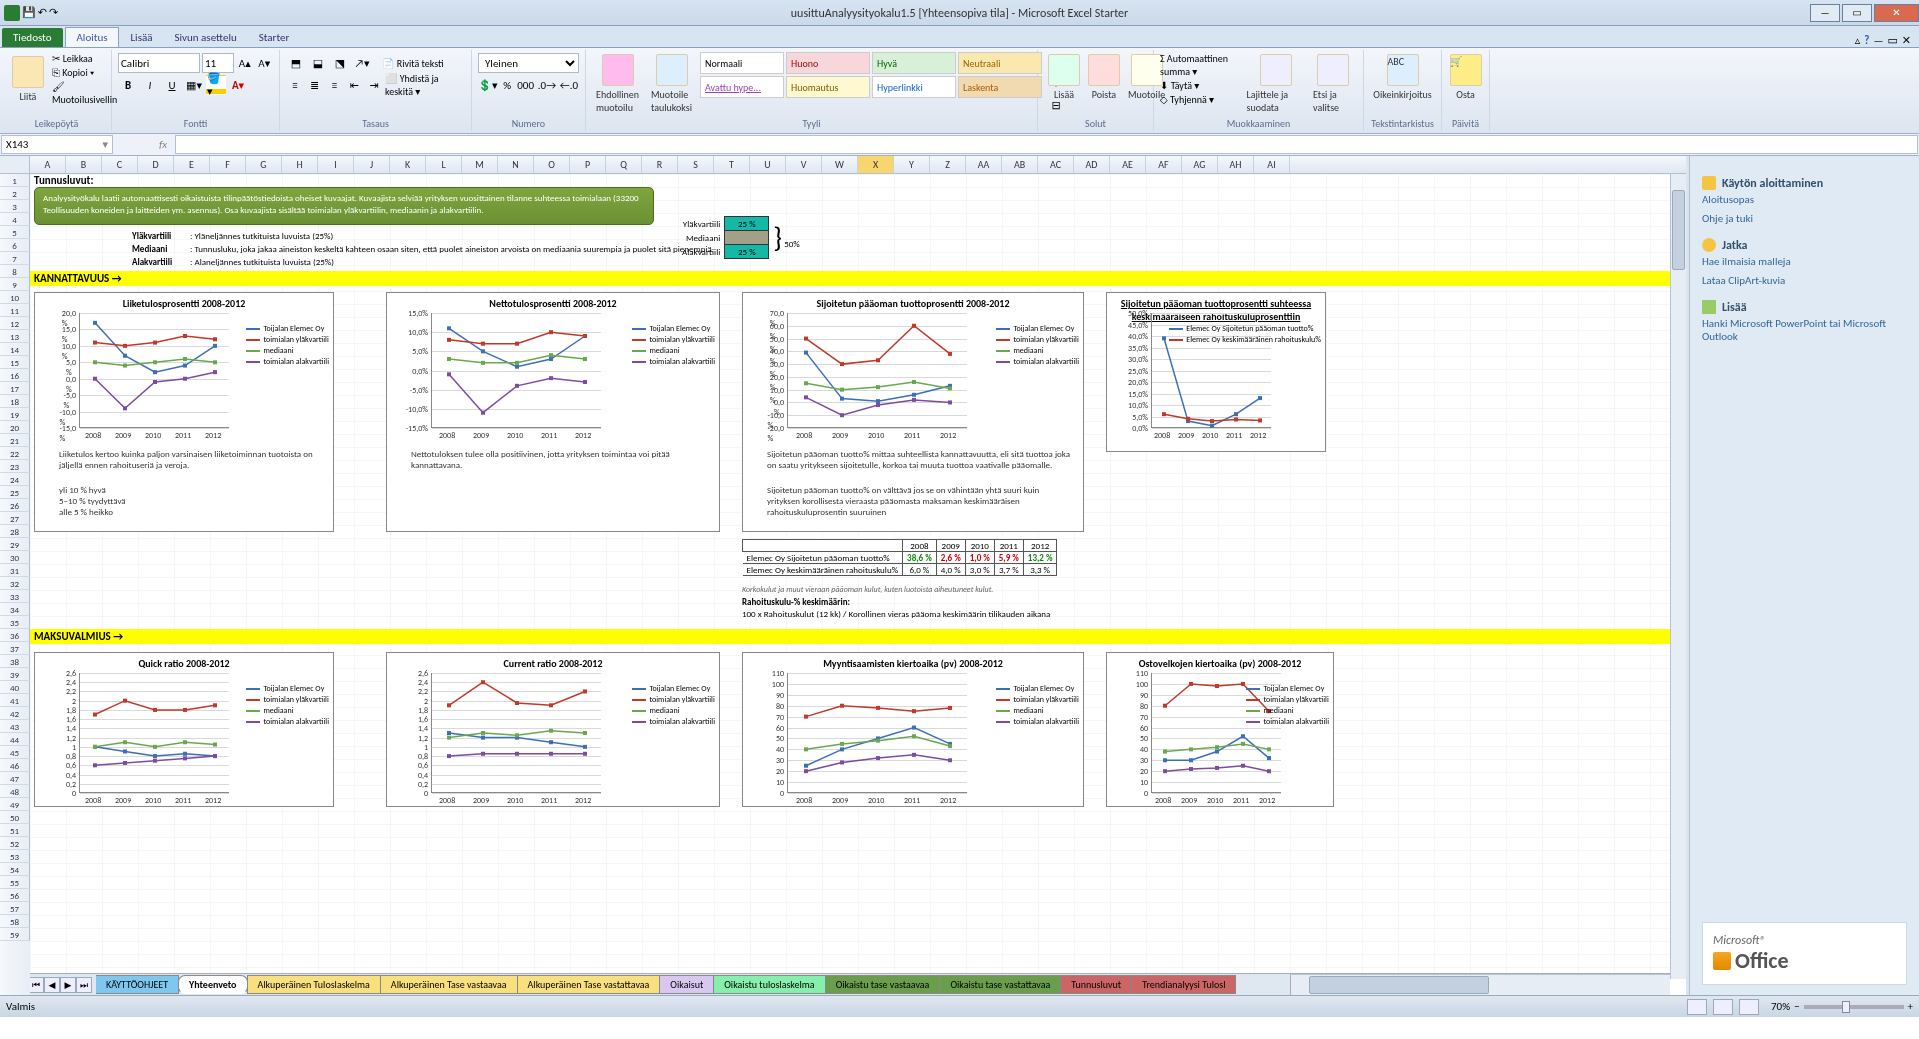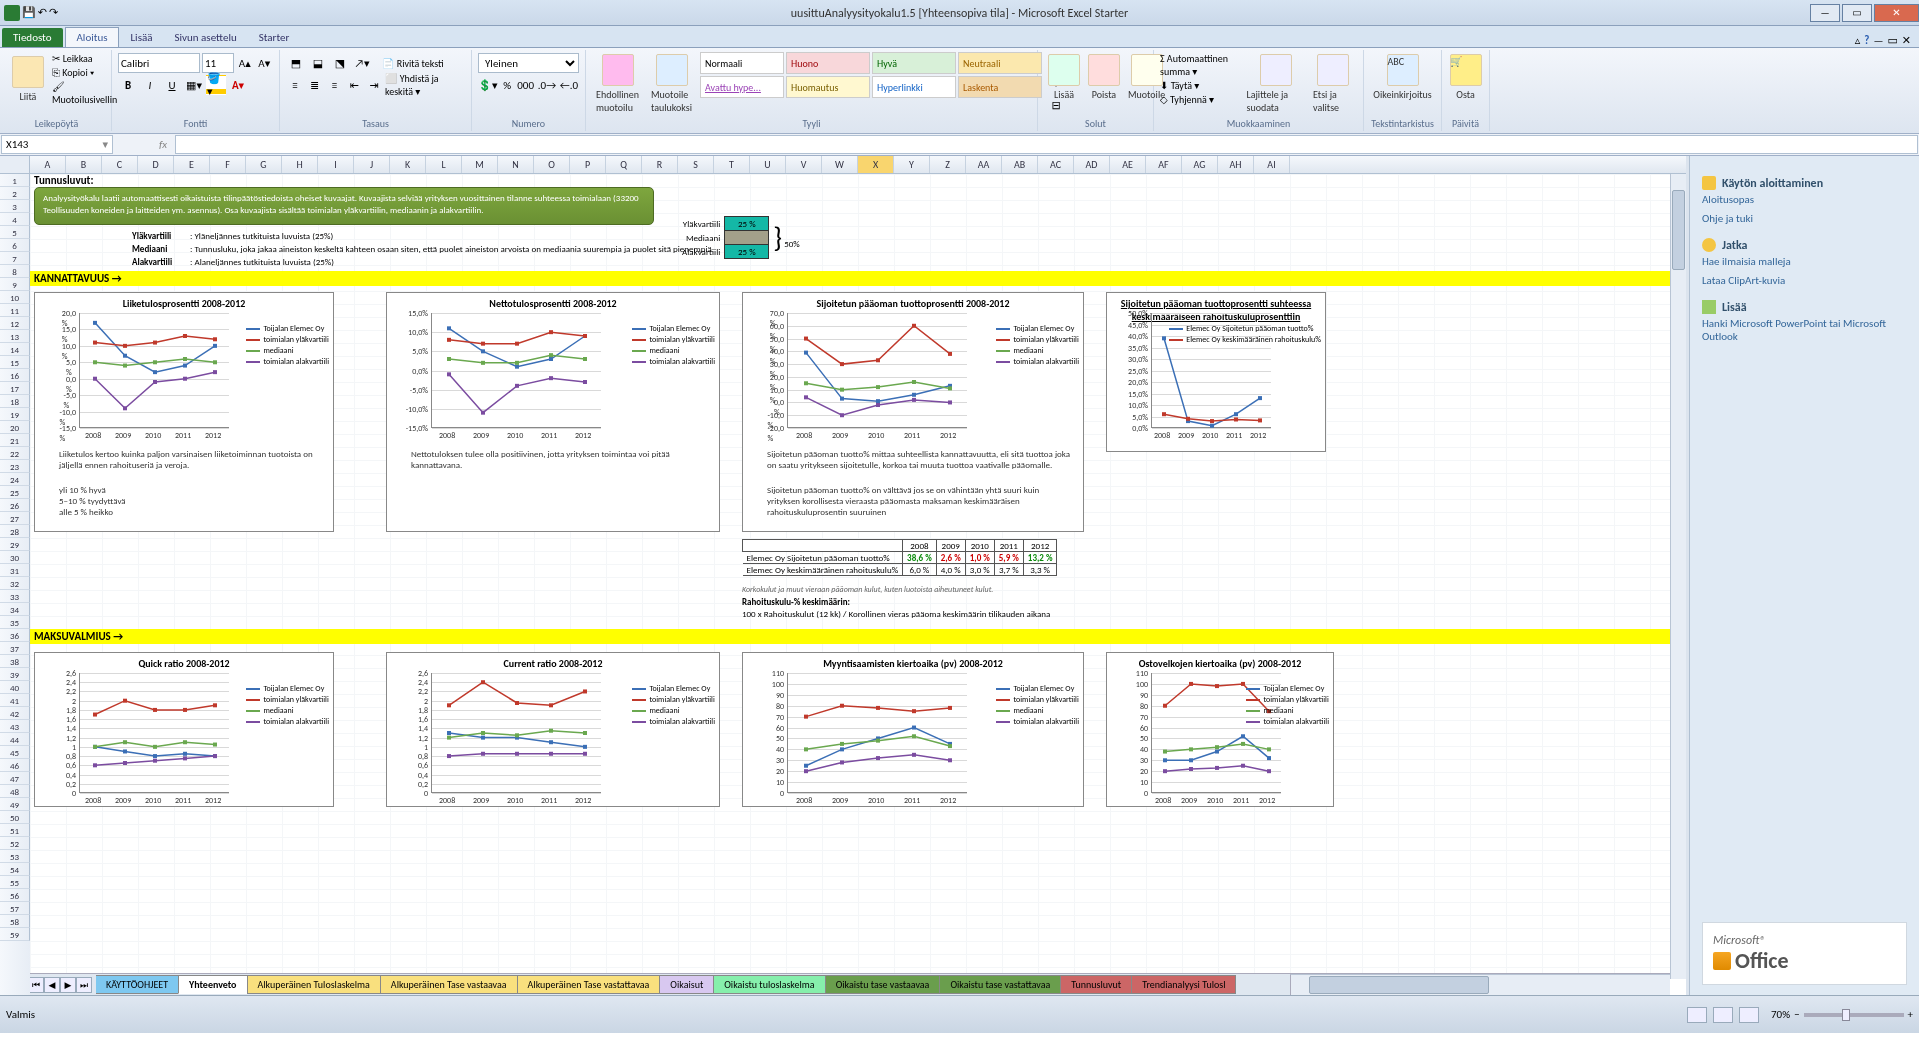--- a/index.html
+++ b/index.html
@@ -98,21 +98,21 @@
 .green-val { color:#0a8a0a; font-weight:bold; }
 .red-val { color:#c00; font-weight:bold; }
 
 
 .v-scroll { position:absolute; right:0; top:18px; bottom:16px; width:16px; background:#e7edf5; border-left:1px solid #b8c4d4; }
 .v-scroll .thumb { position:absolute; left:1px; right:1px; top:16px; height:80px; background:#c3d0e0; border:1px solid #9ab; border-radius:2px;}
 .h-scroll { position:absolute; left:360px; right:16px; bottom:0; height:16px; background:#e7edf5; border-top:1px solid #b8c4d4;}
 .h-scroll .thumb { position:absolute; top:1px; bottom:1px; left:18px; width:220px; background:#c3d0e0; border:1px solid #9ab; border-radius:2px;}
 
 
-.status-bar { height:38px; background:linear-gradient(#dfe7f1,#cad6e4); border-top:1px solid #9ab; display:flex; align-items:center; font-size:11px; padding:1px 6px; }
+.status-bar { height:22px; background:linear-gradient(#dfe7f1,#cad6e4); border-top:1px solid #9ab; display:flex; align-items:center; font-size:11px; padding:1px 6px; }
 .status-bar .zoom { margin-left:auto; display:flex; align-items:center; gap:4px; }
 .status-bar .zoom .slider { width:100px; height:4px; background:#aab; position:relative; }
 .status-bar .zoom .slider .handle { position:absolute; left:38%; top:-4px; width:8px; height:12px; background:#eef; border:1px solid #889; }
 .status-bar .view-btn { width:20px; height:16px; border:1px solid #9ab; background:#eef; margin-left:2px;}
 
 
 .sheet-tabs-full { height:22px; background:#dfe7f0; border-top:1px solid #aab; display:flex; align-items:center; position:relative;}
 .sheet-tabs-full .nav-grp { display:flex; padding-left:28px;}
 .sheet-tabs-full .nav-grp div { width:16px; height:16px; border:1px solid #9ab; background:#eef; display:flex; align-items:center;justify-content:center;font-size:9px;}
 .sheet-tabs-full .strip { display:flex; margin-left:4px; overflow:hidden; }
@@ -1004,21 +1004,21 @@
 
     <div class="sheet-tabs-full" style="position:absolute;left:0;right:16px;bottom:0;">
       <div class="nav-grp">
         <div>⏮</div>
         <div>◀</div>
         <div>▶</div>
         <div>⏭</div>
       </div>
       <div class="strip" id="sheet-tab-strip">
           <div class="st" style="background: rgb(126, 200, 240);"><span>KÄYTTÖOHJEET</span></div>
-          <div class="st active" style="background: rgb(255, 255, 255);"><span>Yhteenveto</span></div>
+          <div class="st active" style="background: rgb(255, 255, 255); border-radius: 7px;"><span>Yhteenveto</span></div>
           <div class="st" style="background: rgb(249, 224, 126);"><span>Alkuperäinen Tuloslaskelma</span></div>
           <div class="st" style="background: rgb(249, 224, 126);"><span>Alkuperäinen Tase vastaavaa</span></div>
           <div class="st" style="background: rgb(249, 224, 126);"><span>Alkuperäinen Tase vastattavaa</span></div>
           <div class="st" style="background: rgb(216, 200, 240);"><span>Oikaisut</span></div>
           <div class="st" style="background: #86efac;"><span>Oikaistu tuloslaskelma</span></div>
           <div class="st" style="background: rgb(106, 158, 77);"><span>Oikaistu tase vastaavaa</span></div>
           <div class="st" style="background: rgb(106, 158, 77);"><span>Oikaistu tase vastattavaa</span></div>
           <div class="st" style="background: rgb(204, 102, 102);"><span>Tunnusluvut</span></div>
           <div class="st" style="background: rgb(204, 102, 102);"><span>Trendianalyysi Tulosl</span></div>
         </div>

